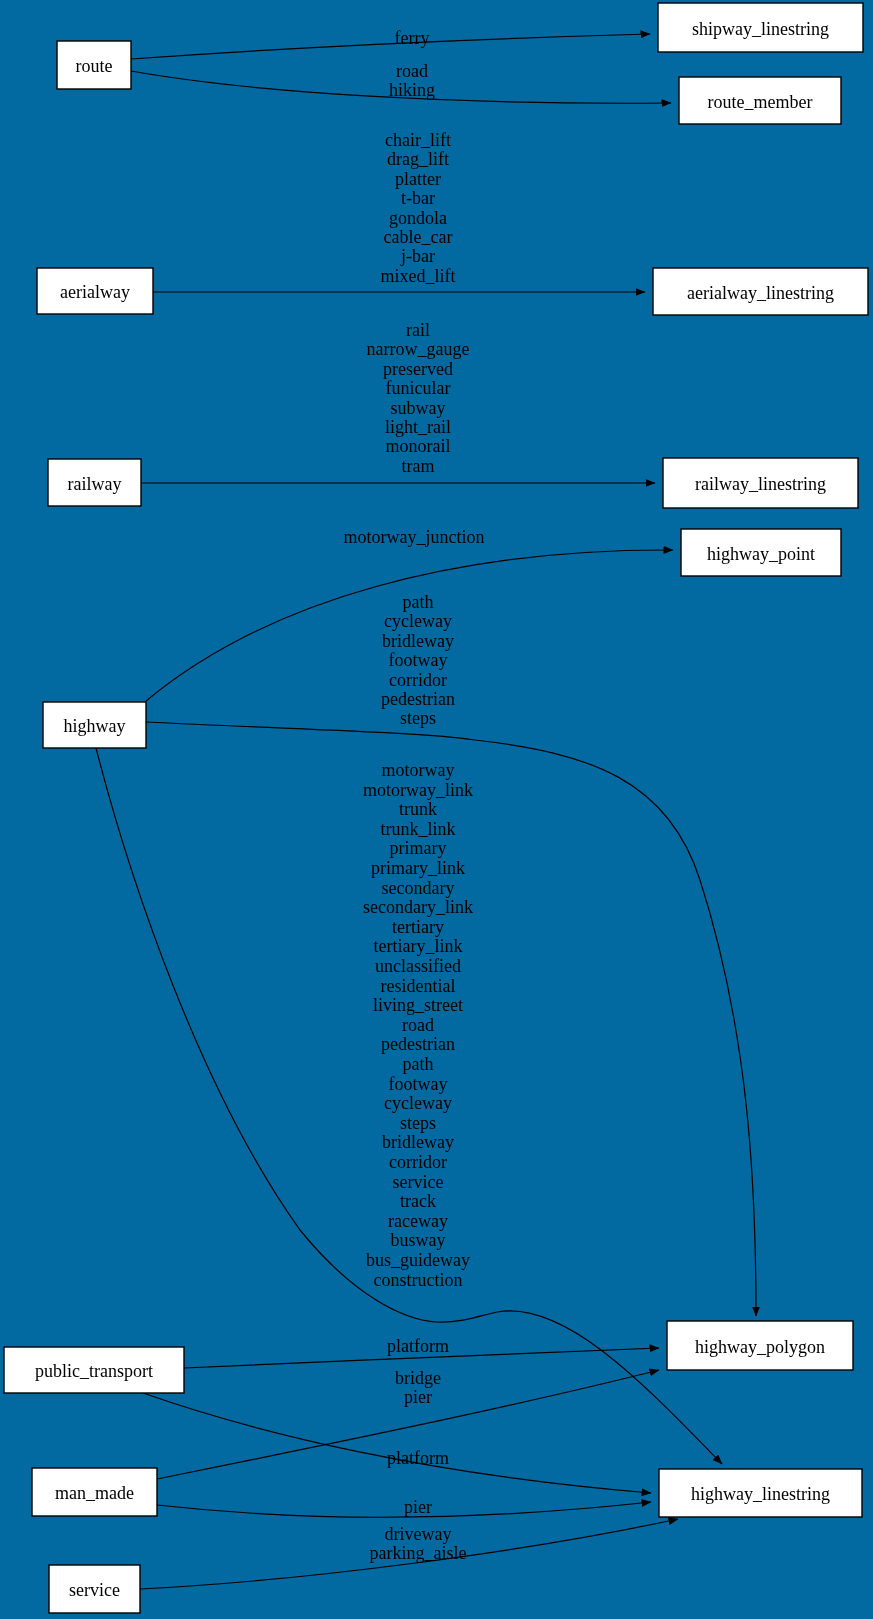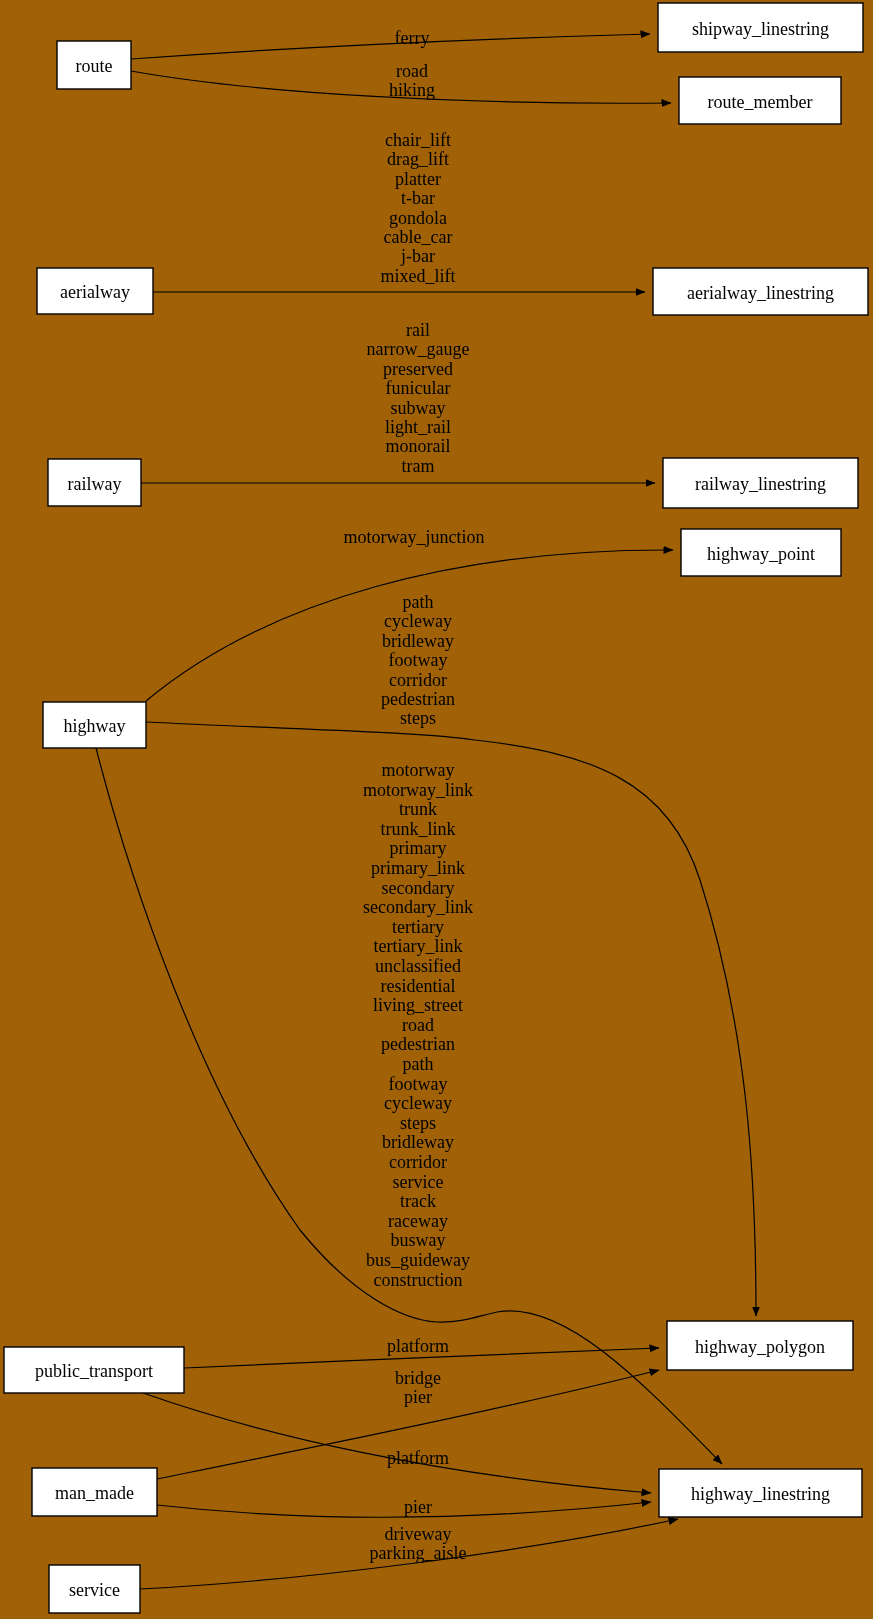--- a/index.html
+++ b/index.html
@@ -1,16 +1,16 @@
 <!DOCTYPE html>
 <html><head>
 <meta charset="utf-8">
 <style>
   html,body{margin:0;padding:0;background:#ffffff;}
-  #stage{position:relative;width:873px;height:1619px;background:#a16207;overflow:hidden;}
+  #stage{position:relative;width:873px;height:1619px;background:#0369a1;overflow:hidden;}
   svg{display:block;}
   .edge{fill:none;stroke:#000000;stroke-width:1.2;}
   .nodebox{fill:#ffffff;stroke:#000000;stroke-width:1.4;}
   .nodelabel{font-family:"Liberation Serif","DejaVu Serif",serif;font-size:18px;fill:#000000;
              text-anchor:middle;dominant-baseline:central;}
   .elabel{font-family:"Liberation Serif","DejaVu Serif",serif;font-size:18px;fill:#000000;
           text-anchor:middle;dominant-baseline:central;}
 </style>
 </head>
 <body>

